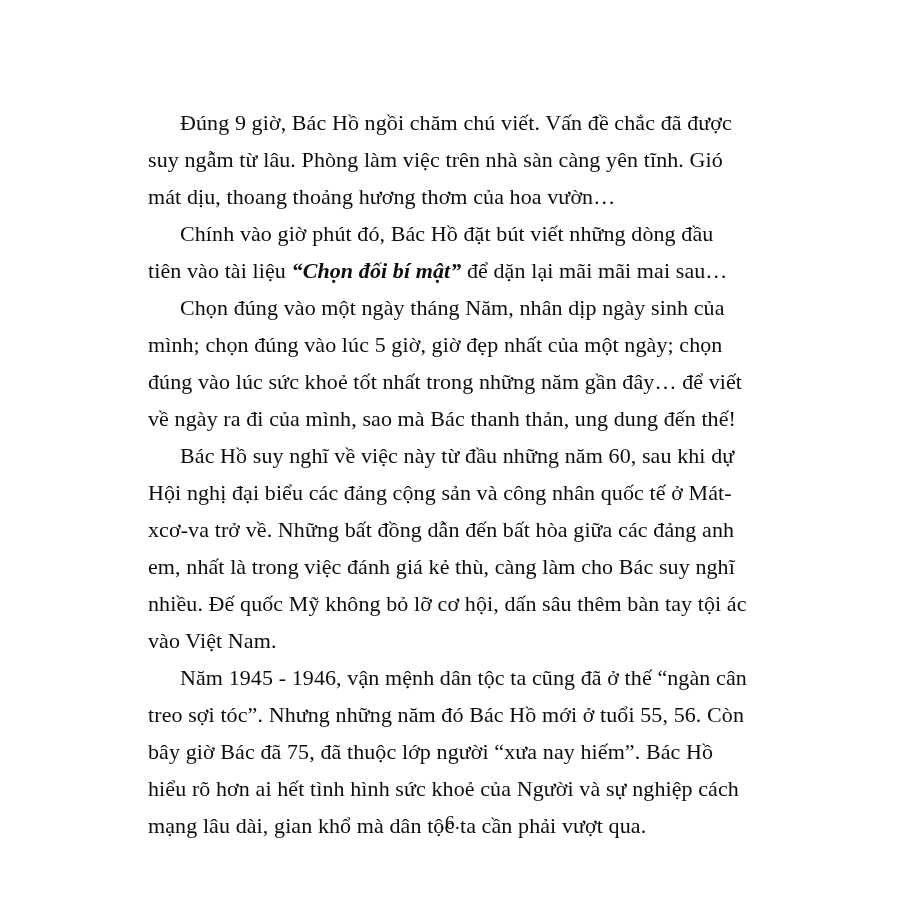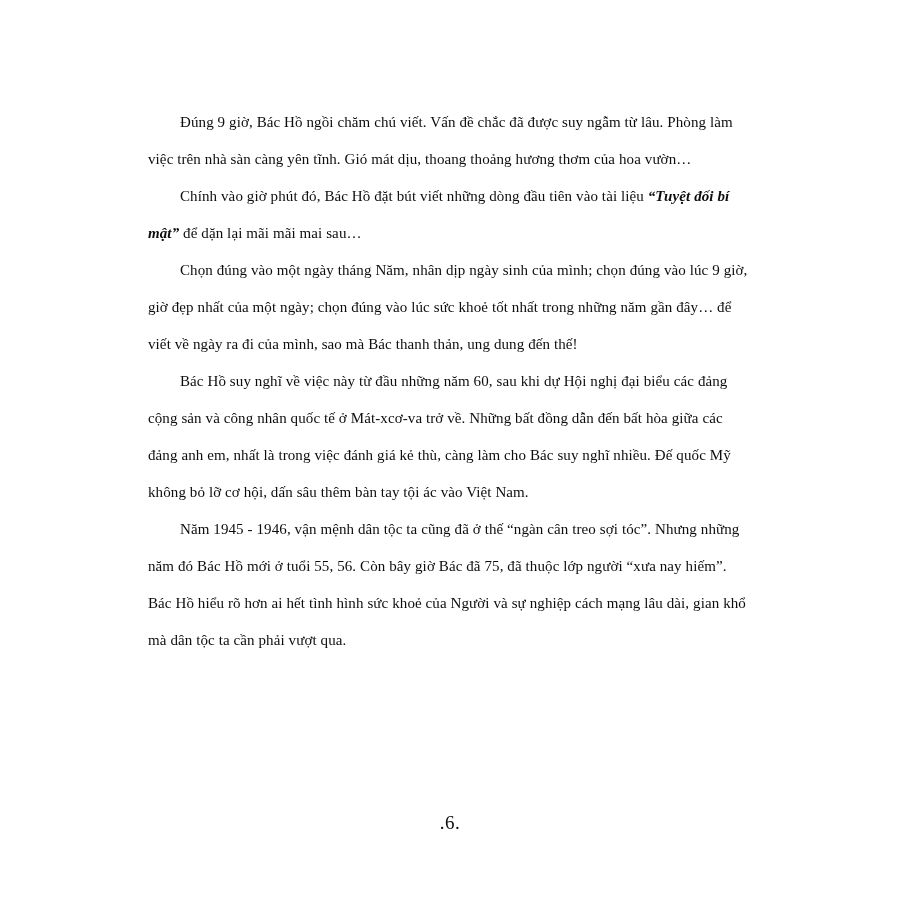--- a/index.html
+++ b/index.html
@@ -23,21 +23,21 @@
   }
   .body-text {
     font-size: 20.5px;
     line-height: 37px;
     text-align: left;
     letter-spacing: 0.1px;
   }
   .para {
     margin: 0;
     text-indent: 32px;
-    font-size: 15px;
+    font-size: 22px;
     line-height: 37px;
   }
   .para .ital {
     font-style: italic;
     font-weight: 600;
   }
   .page-number {
     position: absolute;
     left: 0;
     right: 0;
@@ -46,19 +46,19 @@
     font-size: 19px;
     letter-spacing: 0.5px;
   }
 </style>
 </head>
 <body>
 
 <div class="page">
   <div class="body-text" id="body-text">
       <p class="para"><span>Đúng 9 giờ, Bác Hồ ngồi chăm chú viết. Vấn đề chắc đã được suy ngẫm từ lâu. Phòng làm việc trên nhà sàn càng yên tĩnh. Gió mát dịu, thoang thoảng hương thơm của hoa vườn…</span></p>
-      <p class="para"><span>Chính vào giờ phút đó, Bác Hồ đặt bút viết những dòng đầu tiên vào tài liệu </span><span class="ital">“Tuyệt đối bí mật”</span><span> để dặn lại mãi mãi mai sau…</span></p>
-      <p class="para"><span>Chọn đúng vào một ngày tháng Năm, nhân dịp ngày sinh của mình; chọn đúng vào lúc 9 giờ, giờ đẹp nhất của một ngày; chọn đúng vào lúc sức khoẻ tốt nhất trong những năm gần đây… để viết về ngày ra đi của mình, sao mà Bác thanh thản, ung dung đến thế!</span></p>
+      <p class="para"><span>Chính vào giờ phút đó, Bác Hồ đặt bút viết những dòng đầu tiên vào tài liệu </span><span class="ital">“Chọn đối bí mật”</span><span> để dặn lại mãi mãi mai sau…</span></p>
+      <p class="para"><span>Chọn đúng vào một ngày tháng Năm, nhân dịp ngày sinh của mình; chọn đúng vào lúc 5 giờ, giờ đẹp nhất của một ngày; chọn đúng vào lúc sức khoẻ tốt nhất trong những năm gần đây… để viết về ngày ra đi của mình, sao mà Bác thanh thản, ung dung đến thế!</span></p>
       <p class="para"><span>Bác Hồ suy nghĩ về việc này từ đầu những năm 60, sau khi dự Hội nghị đại biểu các đảng cộng sản và công nhân quốc tế ở Mát-xcơ-va trở về. Những bất đồng dẫn đến bất hòa giữa các đảng anh em, nhất là trong việc đánh giá kẻ thù, càng làm cho Bác suy nghĩ nhiều. Đế quốc Mỹ không bỏ lỡ cơ hội, dấn sâu thêm bàn tay tội ác vào Việt Nam.</span></p>
       <p class="para"><span>Năm 1945 - 1946, vận mệnh dân tộc ta cũng đã ở thế “ngàn cân treo sợi tóc”. Nhưng những năm đó Bác Hồ mới ở tuổi 55, 56. Còn bây giờ Bác đã 75, đã thuộc lớp người “xưa nay hiếm”. Bác Hồ hiểu rõ hơn ai hết tình hình sức khoẻ của Người và sự nghiệp cách mạng lâu dài, gian khổ mà dân tộc ta cần phải vượt qua.</span></p>
     </div>
   <div class="page-number">.6.</div>
 </div>
 
 </body></html>

